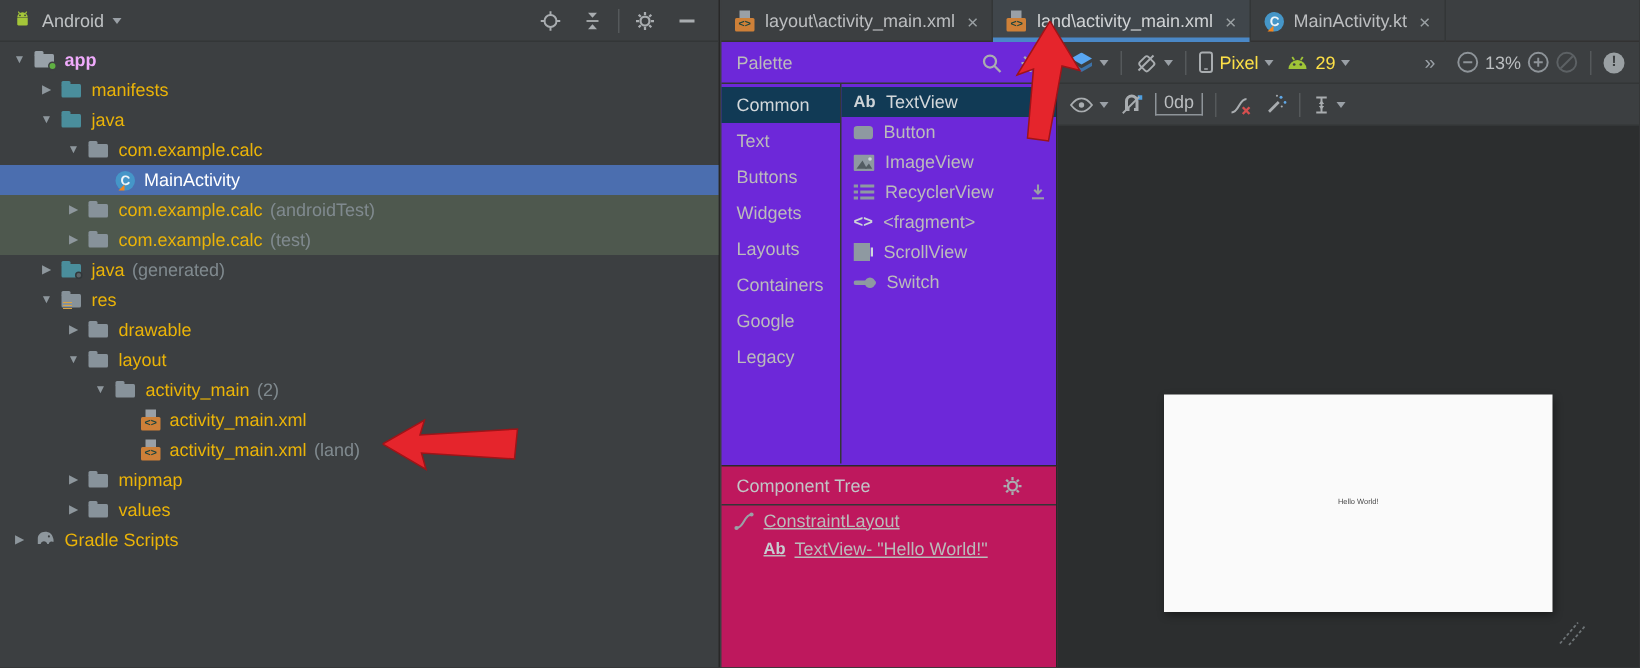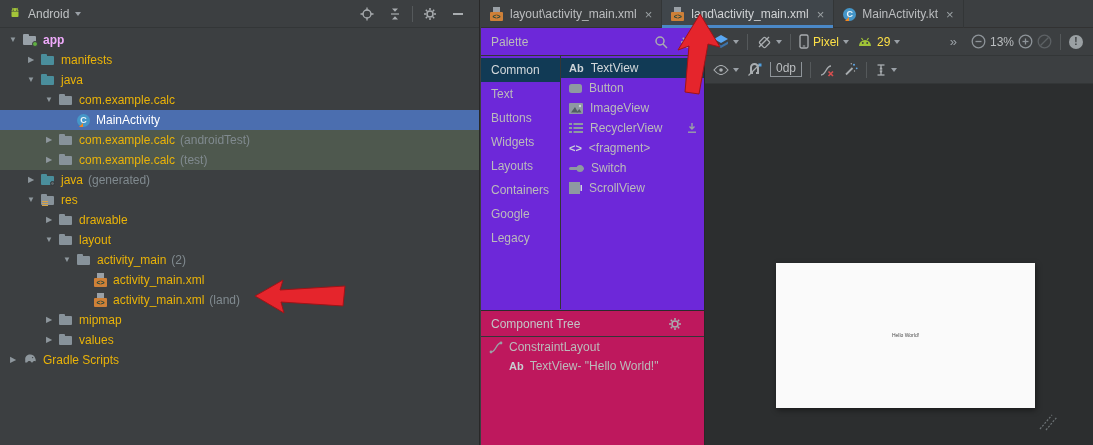--- a/index.html
+++ b/index.html
@@ -68,21 +68,21 @@
   .pal-list { flex:1; padding-top:2px; }
   .pal-item { display:flex; align-items:center; height:20px; padding:0 6px 0 8px; gap:7px; }
   .pal-item.sel { background:#113a55; color:#d3d8db; }
   .pal-item .glyph { font-weight:bold; color:#cdd3d7; font-size:11px; }
   .pal-item .dl { margin-left:auto; }
 
   
   .comp-tree { position:absolute; left:481px; top:310px; width:224px; height:135px; background:#be185d; border-top:1px solid #2b2b2b; border-right:1px solid #282828; }
   .ct-header { display:flex; align-items:center; height:26px; padding:0 10px; gap:12px; border-bottom:1px solid #333637; color:#c2c5c7; }
   .ct-header .spacer { flex:1; }
-  .ct-row { display:flex; align-items:center; height:19px; gap:6px; }
+  .ct-row { display:flex; align-items:center; height:19px; gap:6px;text-decoration:underline; }
   .ct-row.r0 { padding-left:8px; } .ct-row.r1 { padding-left:28px; }
   .ct-row .glyph { font-weight:bold; color:#c7cdd1; font-size:11px; }
 
   
   .design { position:absolute; left:705px; top:28px; width:388px; height:417px; }
   .tb { display:flex; align-items:center; height:28px; background:#3c3f41; padding:0 8px; gap:8px; border-bottom:1px solid #333637; }
   .tb .txt { color:#fde047; }
   .tb .grp { display:flex; align-items:center; gap:4px; }
   .overflow-chevrons { color:#9aa0a6; font-size:13px; margin-left:auto; }
   .zoom-label { color:#bbbec0; }
@@ -342,32 +342,32 @@
               <path d="M6 1v6M3.5 4.5L6 7l2.5-2.5" stroke="#9aa0a6" stroke-width="1.4" fill="none"></path>
               <rect x="2" y="9.5" width="8" height="1.4" fill="#9aa0a6"></rect>
             </svg>
           </span>
         </div>
         <div class="pal-item">
           <span class="glyph">&lt;&gt;</span>
           <span>&lt;fragment&gt;</span>
         </div>
         <div class="pal-item">
+          <svg width="13" height="12" viewBox="0 0 13 12">
+            <rect width="11" height="12" fill="#8e99a1"></rect>
+              <rect x="11.5" y="3" width="1.5" height="6" fill="#cfd6db"></rect>
+          </svg>
+          <span>ScrollView</span>
+        </div>
+        <div class="pal-item">
           <svg width="15" height="9" viewBox="0 0 15 9">
             <rect y="3" width="15" height="3" rx="1.5" fill="#8e99a1"></rect>
               <circle cx="11" cy="4.5" r="3.5" fill="#8e99a1"></circle>
           </svg>
           <span>Switch</span>
-        </div>
-        <div class="pal-item">
-          <svg width="13" height="12" viewBox="0 0 13 12">
-            <rect width="11" height="12" fill="#8e99a1"></rect>
-              <rect x="11.5" y="3" width="1.5" height="6" fill="#cfd6db"></rect>
-          </svg>
-          <span>ScrollView</span>
         </div>
       </div>
     </div>
   </div>
 
   <div class="comp-tree">
     <div class="ct-header">
       <span>Component Tree</span>
       <span class="spacer"></span>
       <span>

